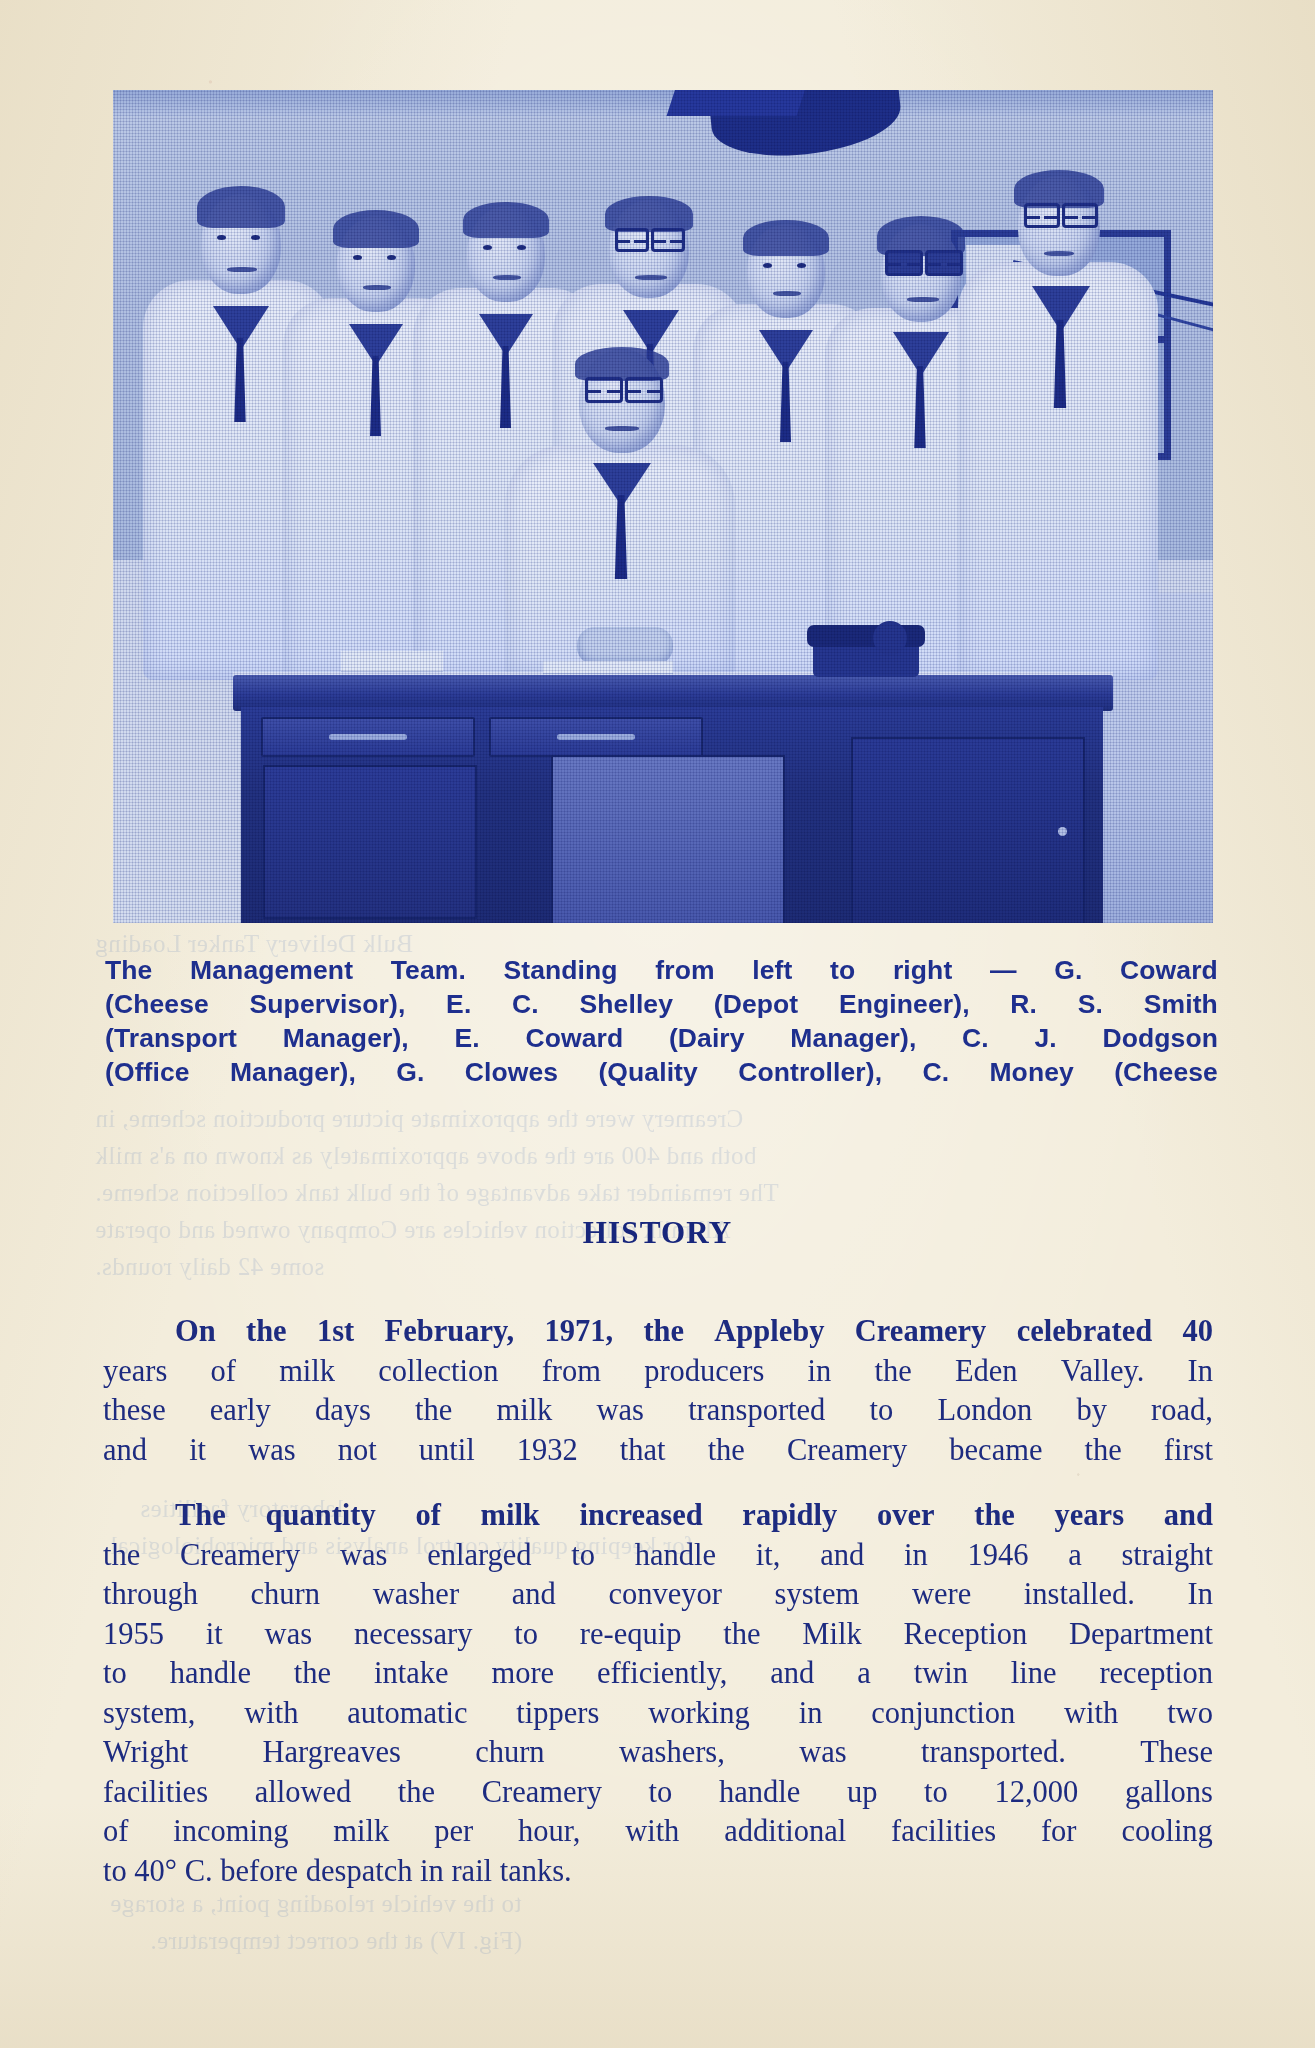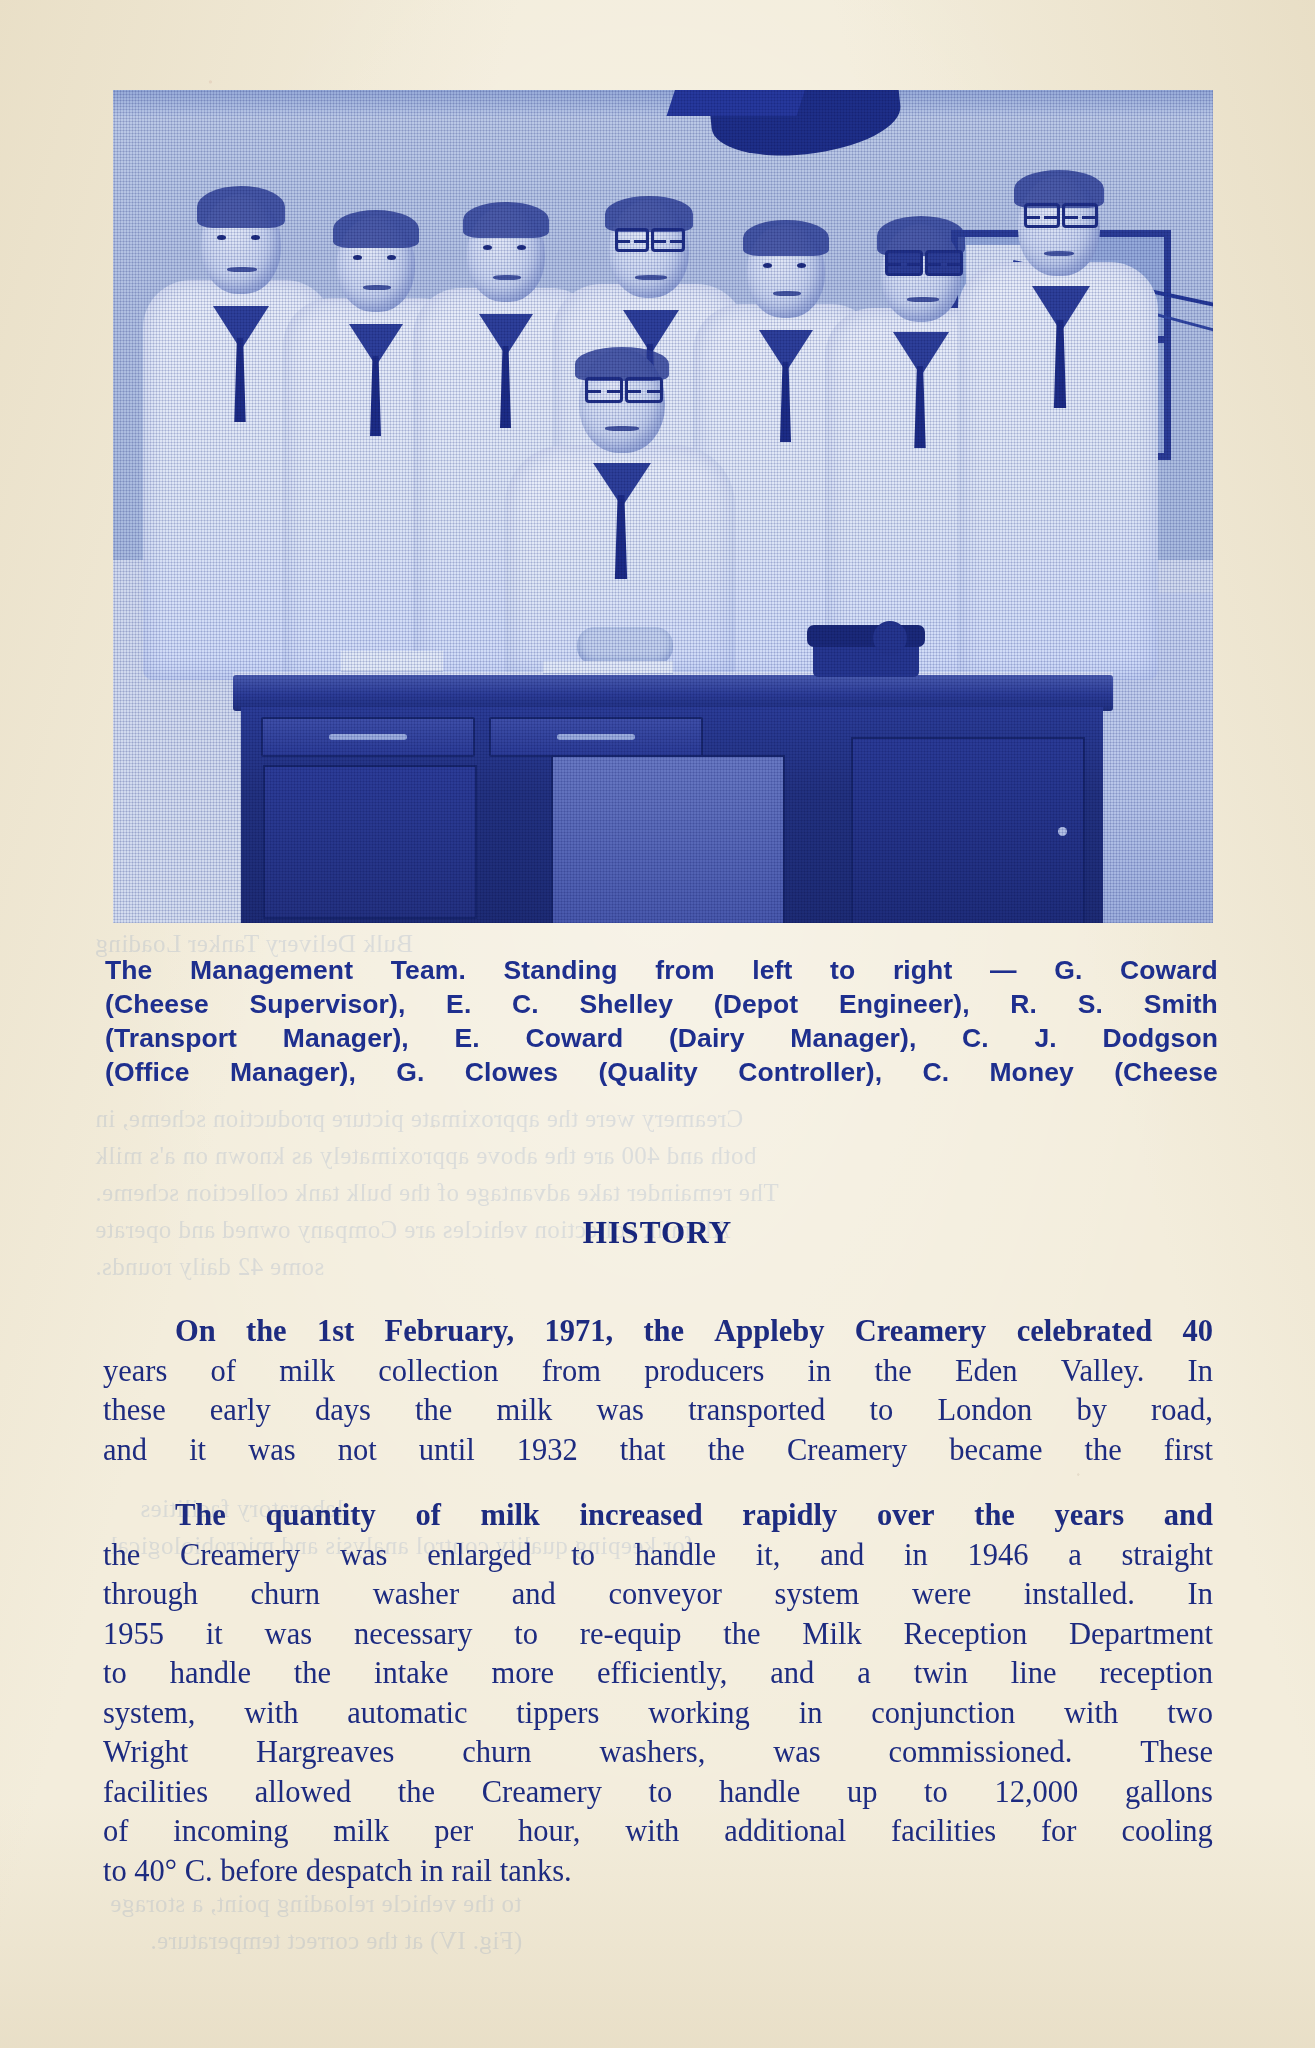--- a/index.html
+++ b/index.html
@@ -680,21 +680,21 @@
           <span>conjunction</span>
           <span>with</span>
           <span>two</span>
       </div>
       <div class="tline">
         <span>Wright</span>
           <span>Hargreaves</span>
           <span>churn</span>
           <span>washers,</span>
           <span>was</span>
-          <span>commissioned.</span>
+          <span>transported.</span>
           <span>These</span>
       </div>
       <div class="tline">
         <span>facilities</span>
           <span>allowed</span>
           <span>the</span>
           <span>Creamery</span>
           <span>to</span>
           <span>handle</span>
           <span>up</span>

